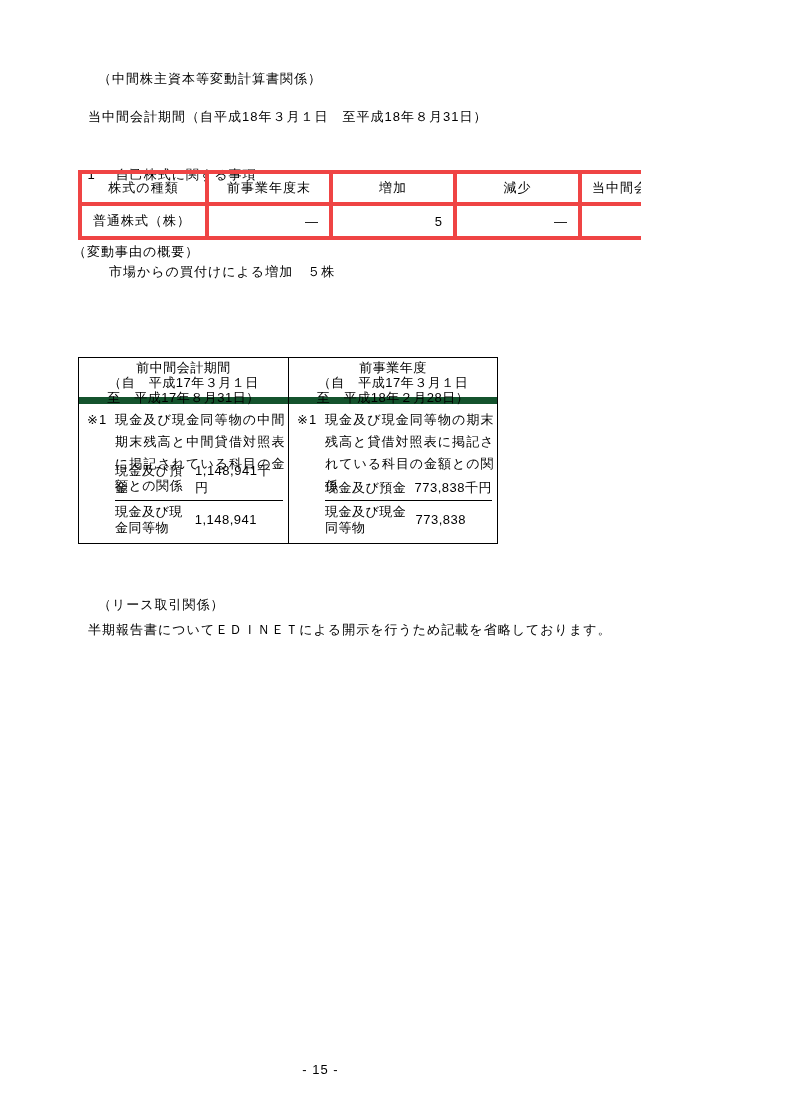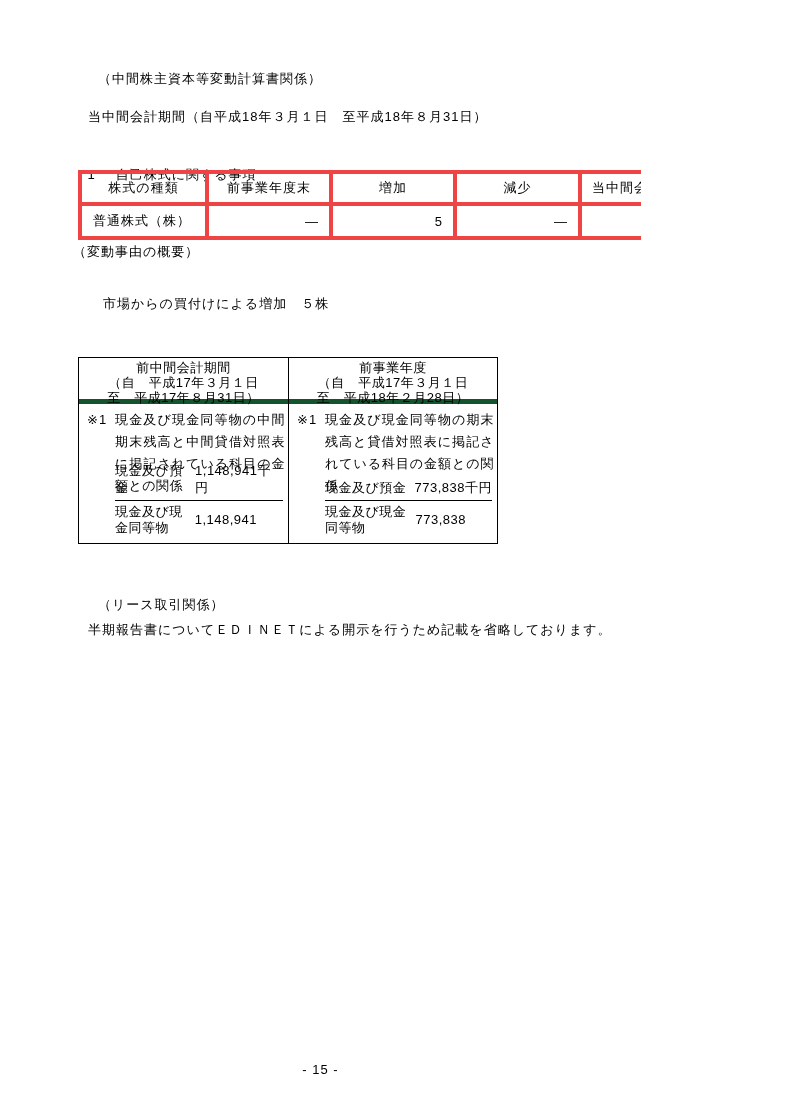--- a/index.html
+++ b/index.html
@@ -37,21 +37,21 @@
     position:absolute; left:78px; top:357px;
     width:420px; height:187px;
     border:1px solid #000;
     display:flex;
     font-size:13px;
   }
   .t2-col { width:50%; display:flex; flex-direction:column; }
   .t2-col + .t2-col { border-left:1px solid #000; }
   .t2-head {
     height:46px;
-    border-bottom:5px solid #14532d;
+    border-bottom:7px solid #14532d;
     text-align:center;
     padding-top:2px;
     line-height:15px;
     letter-spacing:0.5px;
   }
   .t2-body { position:relative; flex:1; padding:5px 3px 0 8px; }
   .noterow { display:flex; line-height:22px; }
   .noterow .mark { width:28px; flex:none; letter-spacing:1px; }
   .noterow .ntext { flex:1; text-align:justify; letter-spacing:0.5px; }
   .amounts { position:absolute; left:36px; right:5px; bottom:7px; }
@@ -97,21 +97,21 @@
       <td class="lbl">普通株式（株）</td>
       <td class="num">―</td>
       <td class="num">5</td>
       <td class="num">―</td>
       <td class="num">5</td>
     </tr>
   </tbody>
     </table>
 
   <div class="abs h-line" style="left:73px; top:243px;">（変動事由の概要）</div>
-  <div class="abs h-line" style="left:103px; top:263px;margin-top:32px;">市場からの買付けによる増加　５株</div>
+  <div class="abs h-line" style="left:109px; top:263px;">市場からの買付けによる増加　５株</div>
 
 
   <div class="t2">
 
     <div class="t2-col">
       <div class="t2-head">
         <div>前中間会計期間</div>
         <div>（自　平成17年３月１日</div>
         <div>至　平成17年８月31日）</div>
       </div>

